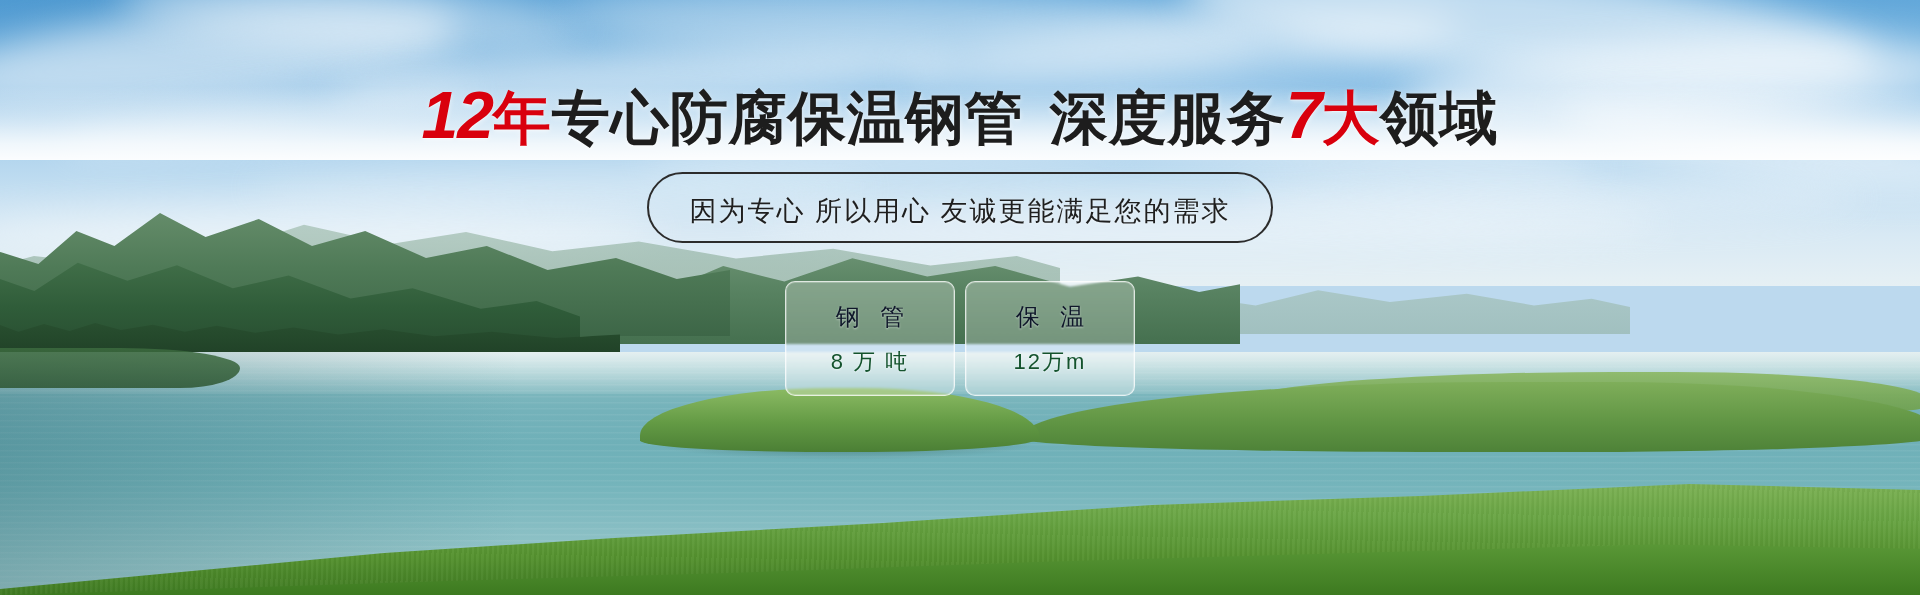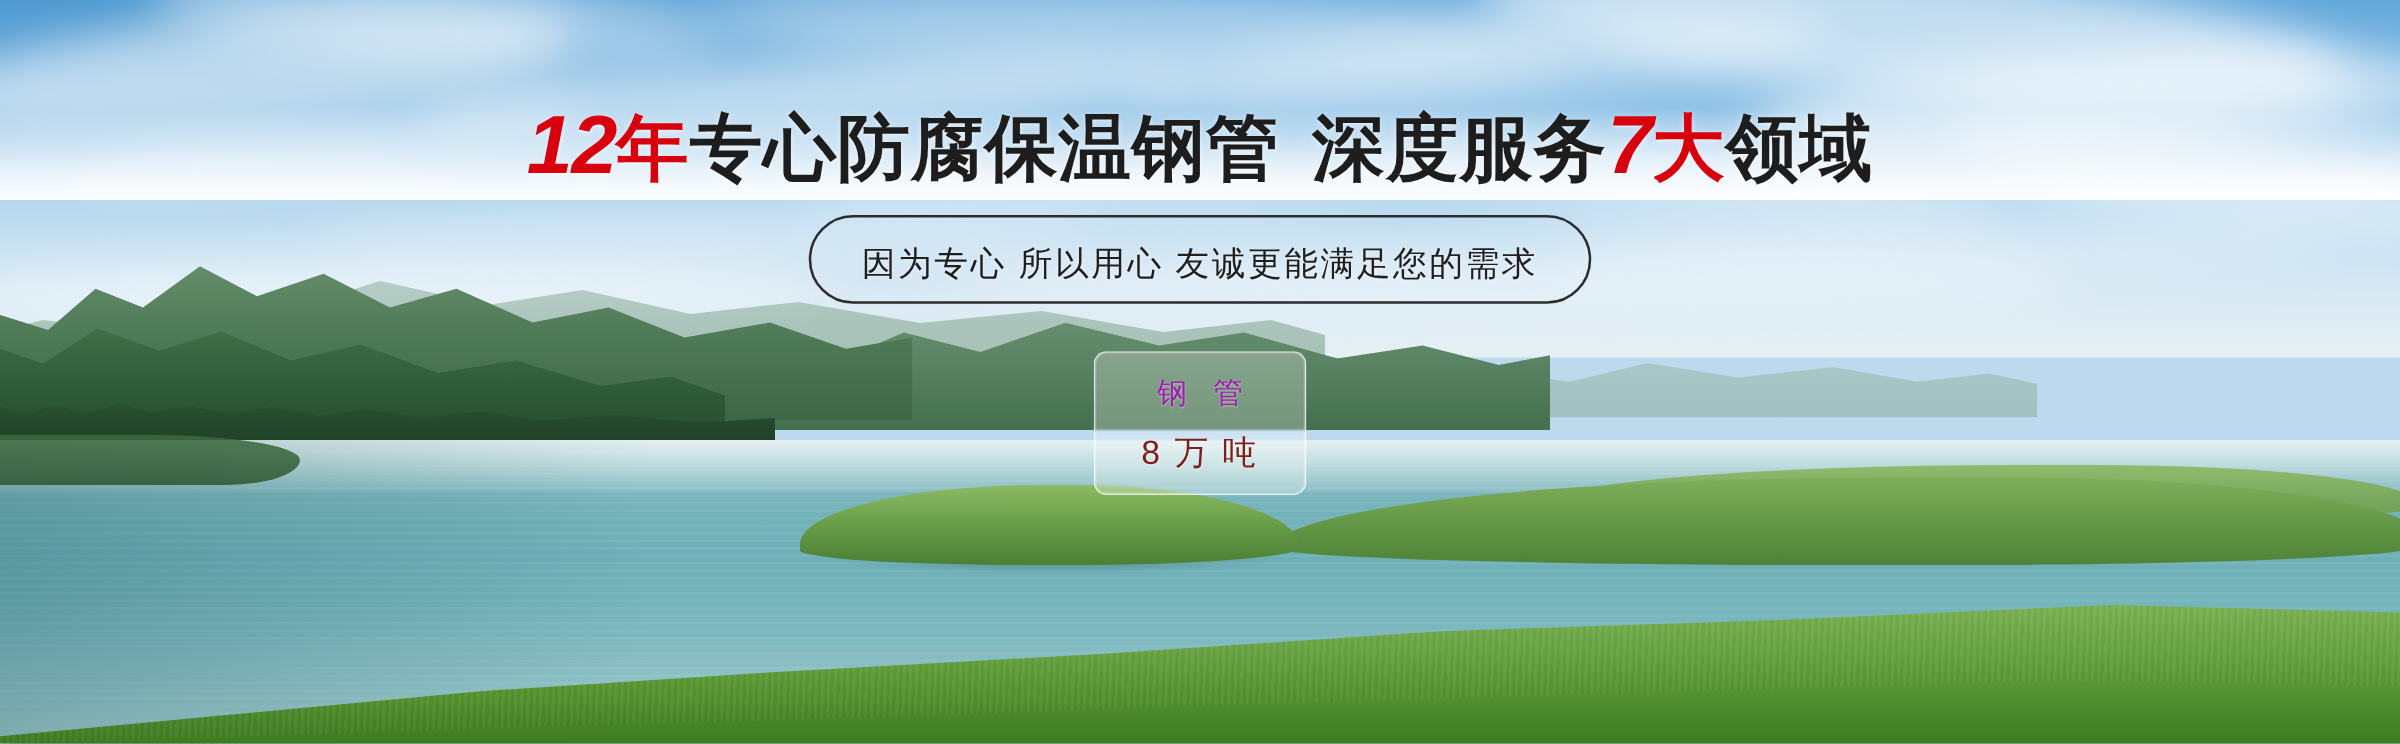--- a/index.html
+++ b/index.html
@@ -226,29 +226,29 @@
     backdrop-filter:blur(1px);
     display:flex;
     flex-direction:column;
     align-items:center;
     justify-content:center;
     gap:14px;
     box-shadow:inset 0 0 0 1px rgba(255,255,255,.25);
   }
   .card-title {
     font-size:24px;
-    color:#a21caf;
+    color:#0f172a;
     letter-spacing:7px;
     text-indent:7px;
     font-weight:500;
     text-shadow:0 1px 2px rgba(255,255,255,.5);
   }
   .card-value {
-    font-size:27px;
-    color:#7f1d1d;
+    font-size:22px;
+    color:#14532d;
     letter-spacing:2px;
     font-weight:500;
     text-shadow:0 1px 2px rgba(255,255,255,.5);
   }
   .card-value sup { font-size:.58em; vertical-align:super; letter-spacing:0; }
 </style>
 </head>
 <body>
 
 <div class="banner">
@@ -303,16 +303,20 @@
     <div class="subtitle-pill">因为专心 所以用心  友诚更能满足您的需求</div>
 
     <div class="cards">
 
       <div class="card">
         <div class="card-title">钢 管</div>
         <div class="card-value"><span>8 万 吨</span><sup></sup></div>
       </div>
 
 
+      <div class="card">
+        <div class="card-title">保 温</div>
+        <div class="card-value"><span>12万m</span><sup></sup></div>
+      </div>
 
     </div>
   </div>
 </div>
 
 </body></html>

